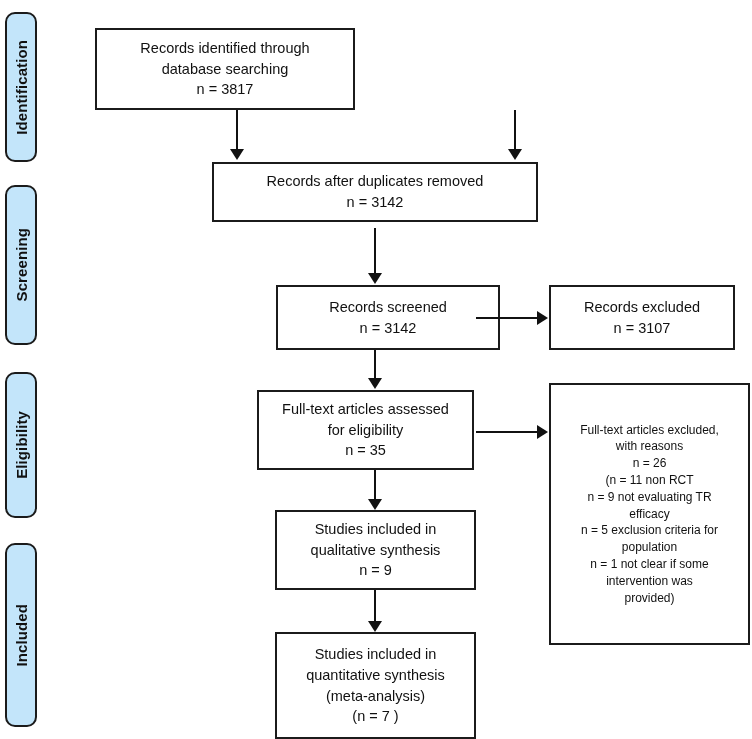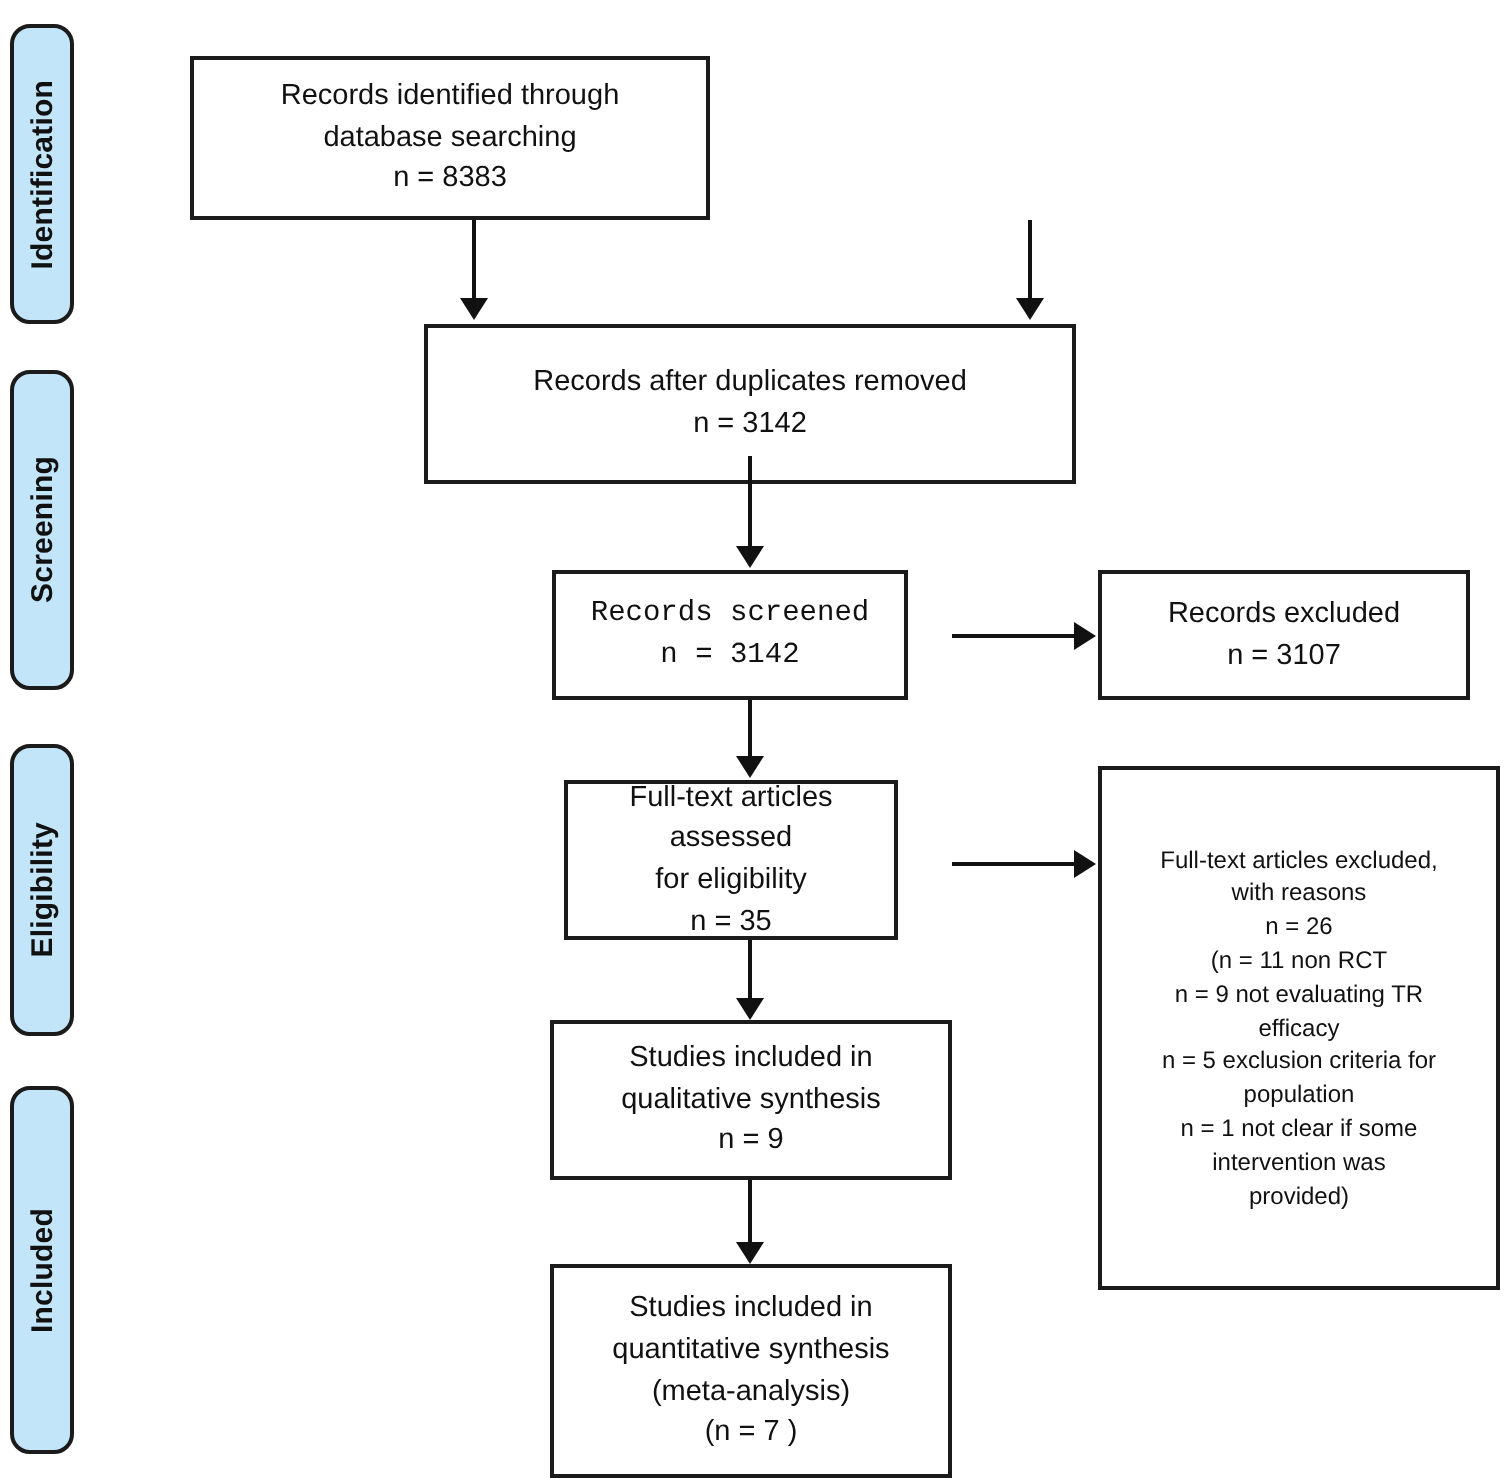--- a/index.html
+++ b/index.html
@@ -113,55 +113,55 @@
     <span class="stage-label">Eligibility</span>
   </div>
 
   <div class="stage-tab" style="top:543px; height:184px;">
     <span class="stage-label">Included</span>
   </div>
 
   <div class="flow-box" style="left:95px; top:28px; width:260px; height:82px;">
     <div class="box-text">Records identified through
 database searching
-n = 8383</div>
+n = 3817</div>
   </div>
 
 
   <div class="conn conn-v" style="left:236px; top:110px; height:40px;"></div>
   <div class="arrow-down" style="left:230px; top:149px;"></div>
 
   <div class="conn conn-v" style="left:514px; top:110px; height:40px;"></div>
   <div class="arrow-down" style="left:508px; top:149px;"></div>
 
-  <div class="flow-box" style="left:212px; top:162px; width:326px; height:80px;">
+  <div class="flow-box" style="left:212px; top:162px; width:326px; height:60px;">
     <div class="box-text">Records after duplicates removed
 n = 3142</div>
   </div>
 
   <div class="conn conn-v" style="left:374px; top:228px; height:46px;"></div>
   <div class="arrow-down" style="left:368px; top:273px;"></div>
 
-  <div class="flow-box" style="left:276px; top:285px; width:178px; height:65px;font-family:Liberation Mono, monospace;">
+  <div class="flow-box" style="left:276px; top:285px; width:224px; height:65px;">
     <div class="box-text">Records screened
 n = 3142</div>
   </div>
 
   <div class="conn conn-h" style="left:476px; top:317px; width:62px;"></div>
   <div class="arrow-right" style="left:537px; top:311px;"></div>
 
   <div class="flow-box" style="left:549px; top:285px; width:186px; height:65px;">
     <div class="box-text">Records excluded
 n = 3107</div>
   </div>
 
   <div class="conn conn-v" style="left:374px; top:350px; height:29px;"></div>
   <div class="arrow-down" style="left:368px; top:378px;"></div>
 
-  <div class="flow-box" style="left:282px; top:390px; width:167px; height:80px;">
+  <div class="flow-box" style="left:257px; top:390px; width:217px; height:80px;">
     <div class="box-text">Full-text articles assessed
 for eligibility
 n = 35</div>
   </div>
 
   <div class="conn conn-h" style="left:476px; top:431px; width:62px;"></div>
   <div class="arrow-right" style="left:537px; top:425px;"></div>
 
   <div class="flow-box dense" style="left:549px; top:383px; width:201px; height:262px;">
     <div class="box-text">Full-text articles excluded,

